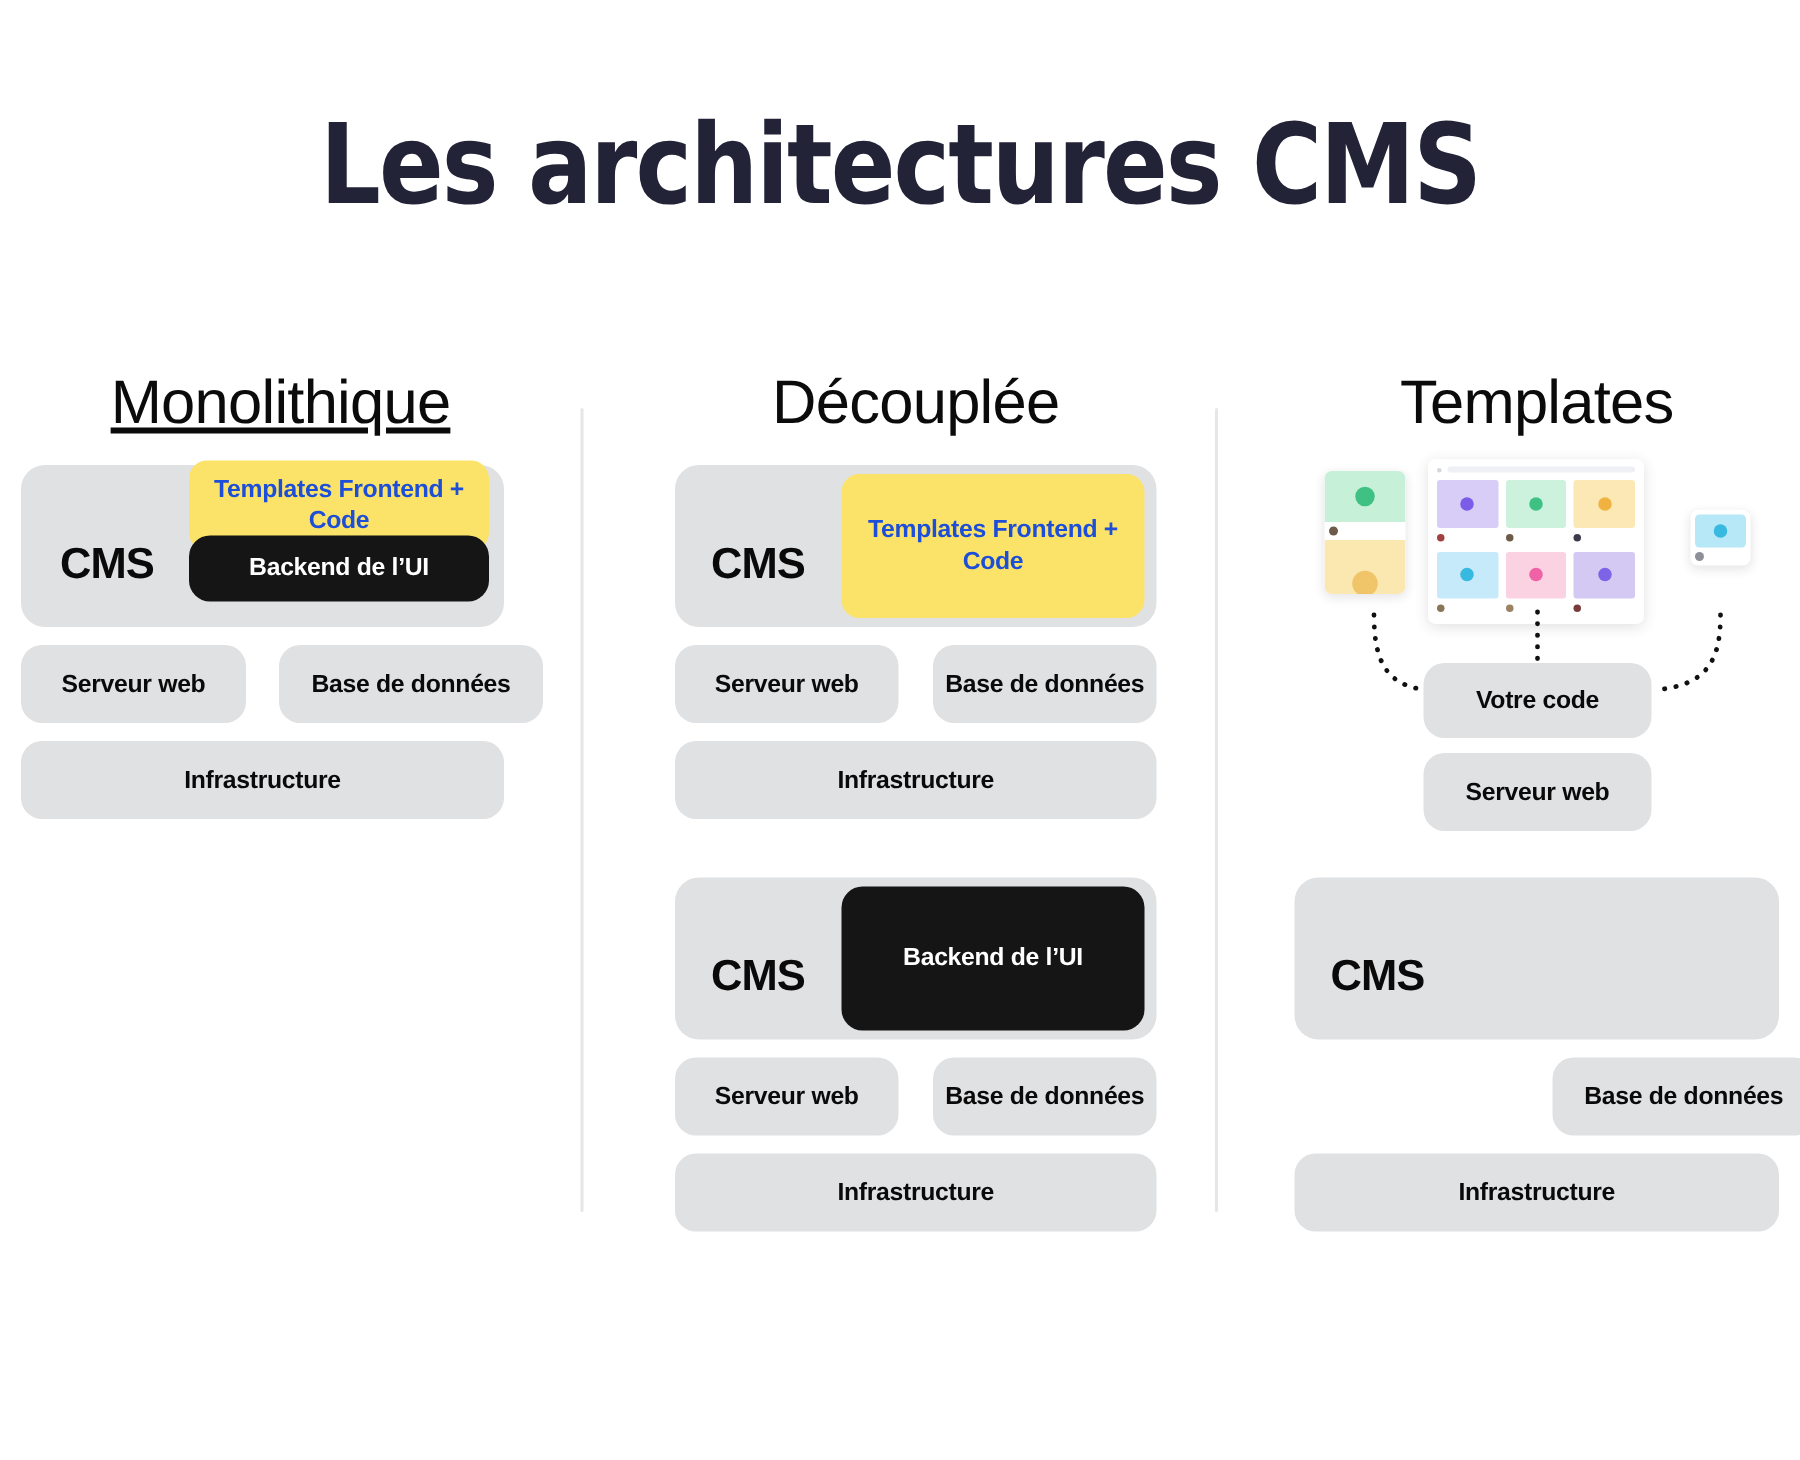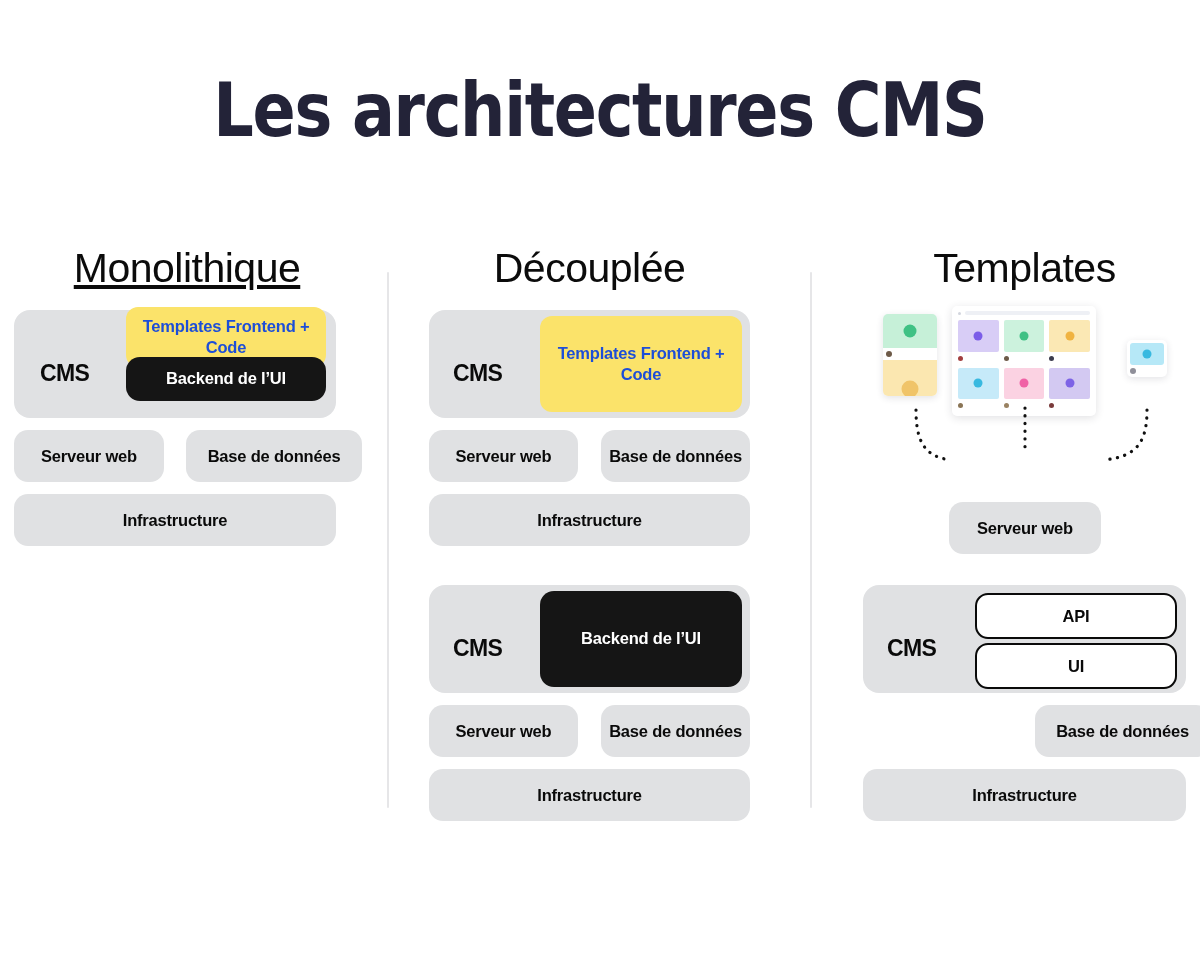--- a/index.html
+++ b/index.html
@@ -46,21 +46,21 @@
   }
   .divider.d1 { left: 387px; }
   .divider.d2 { left: 810px; }
 
   
   .column {
     position: absolute;
     top: 248px;
   }
   .col-mono     { left: 14px;  width: 360px; }
-  .col-decouple { left: 429px; width: 321px; }
+  .col-decouple { left: 450px; width: 321px; }
   .col-headless { left: 863px; width: 337px; }
 
   .col-heading {
     font-family: "Liberation Sans", "DejaVu Sans", sans-serif;
     font-weight: 400;
     font-size: 41px;
     line-height: 1;
     text-align: center;
     color: #0b0b0b;
     letter-spacing: -0.5px;
@@ -90,21 +90,21 @@
     background: #e0e1e3;
     border-radius: 16px;
     display: flex;
     align-items: center;
     box-sizing: border-box;
     position: relative;
   }
   .cms-label {
     font-family: "Liberation Sans", "DejaVu Sans", sans-serif;
     font-weight: 700;
-    font-size: 23px;
+    font-size: 29px;
     letter-spacing: -0.6px;
     color: #0a0a0a;
   }
 
   .yellow-box {
     background: #fbe36a;
     border-radius: 12px;
     display: flex;
     align-items: center;
     justify-content: center;
@@ -399,23 +399,22 @@
   </div>
 
   <div class="h-arrows">
     <svg width="337" height="62" viewBox="0 0 337 62" fill="none">
       <path d="M57 2 C 57 34, 66 49, 92 52" stroke="#111" stroke-width="3.2" stroke-linecap="round" stroke-dasharray="0.2 7.5" fill="none"></path>
       <path d="M166 0 L 166 40" stroke="#111" stroke-width="3.2" stroke-linecap="round" stroke-dasharray="0.2 7.5" fill="none"></path>
       <path d="M288 2 C 288 34, 278 49, 244 52" stroke="#111" stroke-width="3.2" stroke-linecap="round" stroke-dasharray="0.2 7.5" fill="none"></path>
     </svg>
   </div>
 
+  <div class="box h-code">Votre code</div>
   <div class="box h-srv">Serveur web</div>
 
   <div class="cms-shell h-cms">
     <span class="cms-label">CMS</span>
-    <div class="outline-box h-api">API</div>
-    <div class="outline-box h-ui">UI</div>
   </div>
 
   <div class="box h-db">Base de données</div>
   <div class="box h-infra">Infrastructure</div>
 </div>
 
 </body></html>

